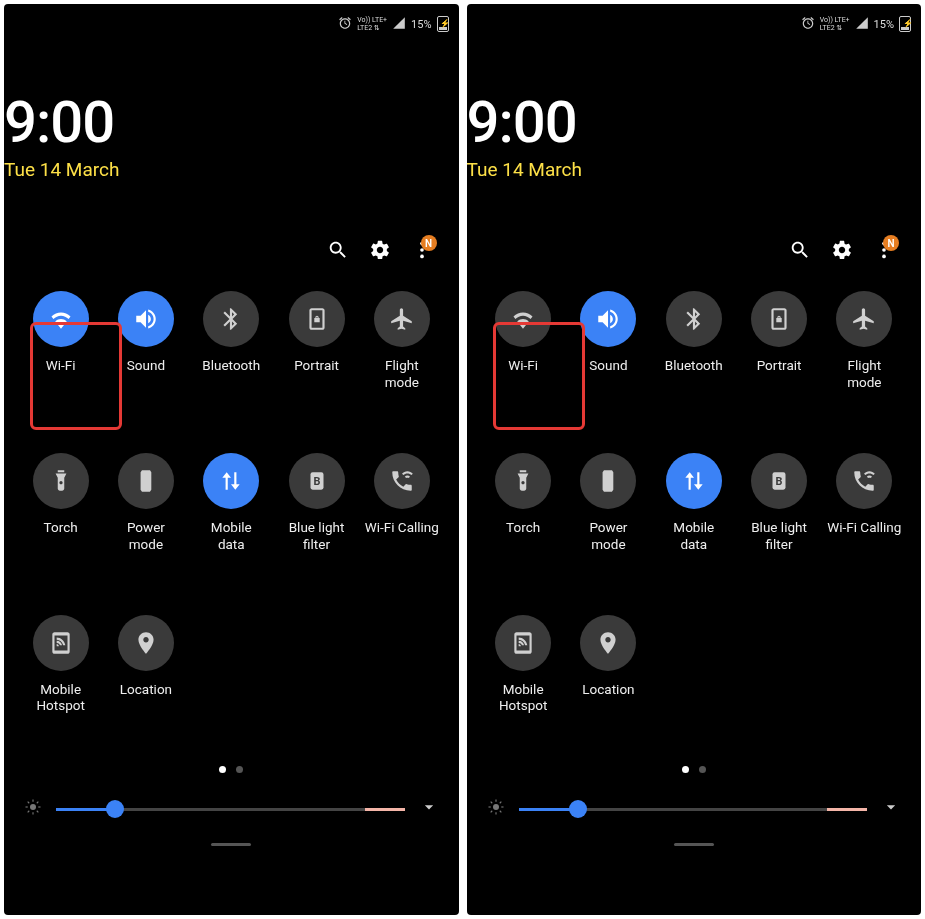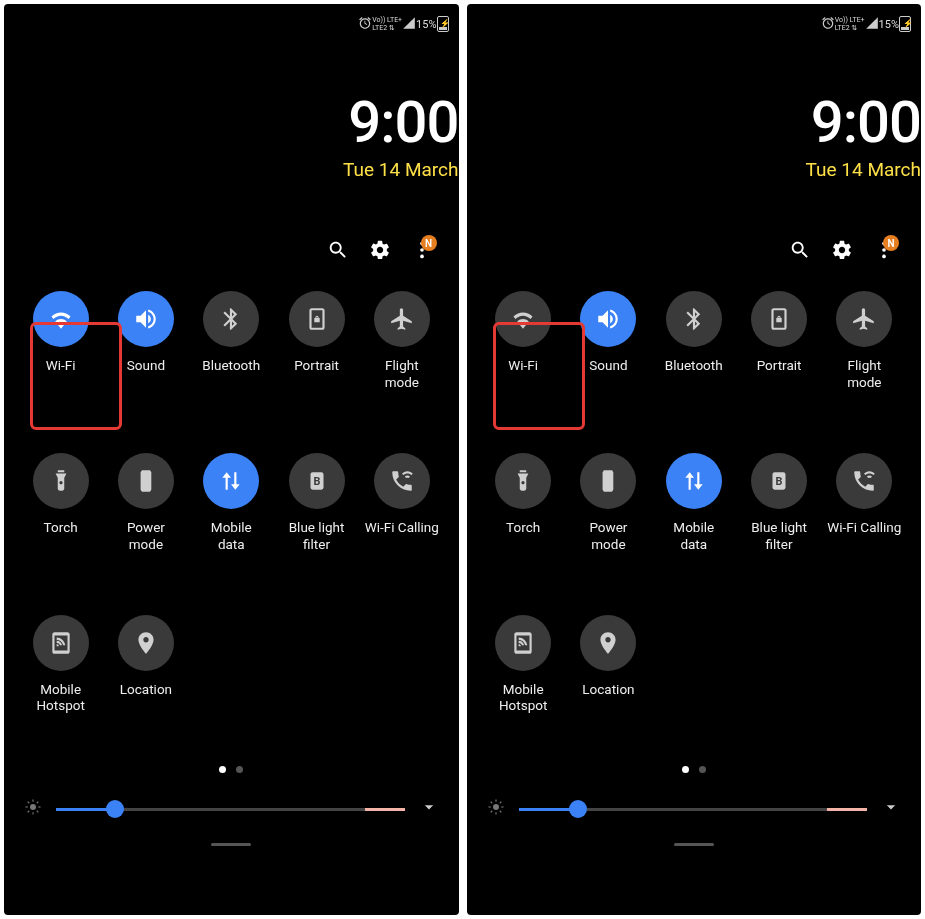--- a/index.html
+++ b/index.html
@@ -20,28 +20,29 @@
     color: #fff;
     overflow: hidden;
     display: flex;
     flex-direction: column;
   }
   .status-bar {
     height: 28px;
     display: flex;
     justify-content: flex-end;
     align-items: center;
+    gap: 5px;
     padding: 12px 10px 0 10px;
     font-size: 11px;
     color: #ddd;
   }
   .status-bar .lte-stack { display:flex; flex-direction:column; line-height:8px; font-size:7px; }
   .status-bar svg { width:14px; height:14px; }
   .clock-area {
-    text-align: right;
+    text-align: left;
     margin-top: 56px;
   }
   .clock-time {
     font-size: 58px;
     font-weight: 500;
     letter-spacing: -1px;
   }
   .clock-date {
     font-size: 19px;
     color: #fde047;

